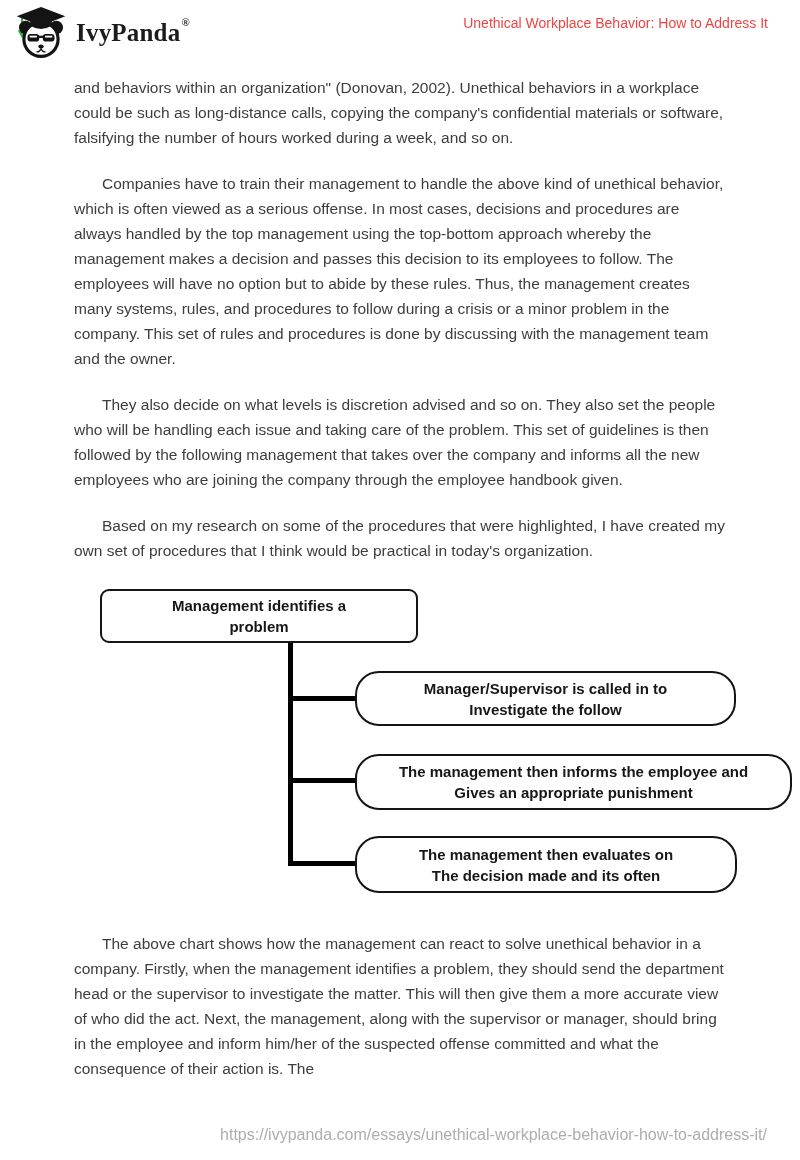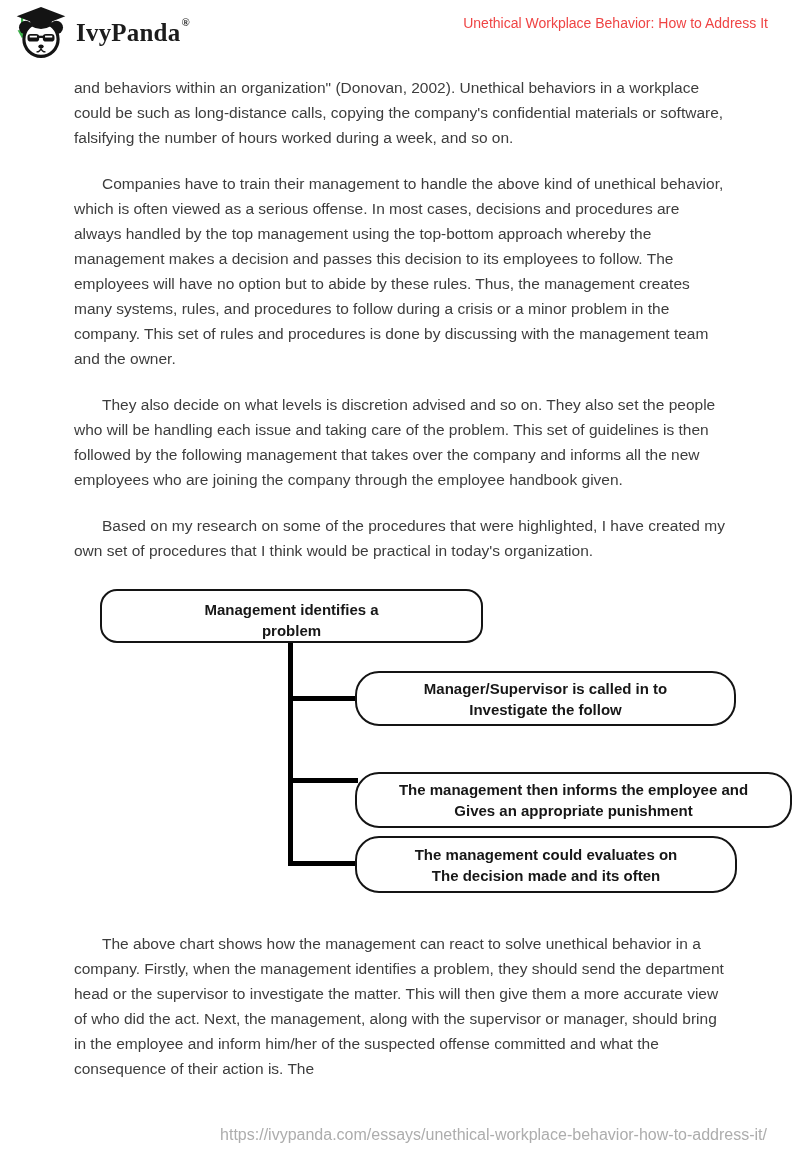--- a/index.html
+++ b/index.html
@@ -80,23 +80,23 @@
     flex-direction: column;
     justify-content: center;
     text-align: center;
     font-weight: 600;
     font-size: 15px;
     line-height: 21px;
     color: #171717;
     z-index: 2;
   }
   .fc-box span { display: block; }
-  .fc-box1 { left: 26px;  top: 0;     width: 383px; height: 54px; border-radius: 17px; justify-content: flex-end; }
+  .fc-box1 { left: 26px;  top: 0;     width: 318px; height: 54px; border-radius: 9px; }
   .fc-box2 { left: 281px; top: 82px;  width: 381px; height: 55px; }
-  .fc-box3 { left: 281px; top: 165px; width: 437px; height: 56px; margin-top: 18px; }
+  .fc-box3 { left: 281px; top: 165px; width: 437px; height: 56px; }
   .fc-box4 { left: 281px; top: 247px; width: 382px; height: 57px; }
   .fc-line { position: absolute; background: #000000; z-index: 1; }
   .fc-vline  { left: 214px; top: 54px;  width: 5px;  height: 223px; }
   .fc-hline1 { left: 214px; top: 107px; width: 70px; height: 5px; }
   .fc-hline2 { left: 214px; top: 189px; width: 70px; height: 5px; }
   .fc-hline3 { left: 214px; top: 272px; width: 70px; height: 5px; }
 
   
   .footer-url {
     position: absolute;
@@ -160,21 +160,21 @@
     </div>
     <div class="fc-box fc-box2">
       <span>Manager/Supervisor is called in to</span>
       <span>Investigate the follow</span>
     </div>
     <div class="fc-box fc-box3">
       <span>The management then informs the employee and</span>
       <span>Gives an appropriate punishment</span>
     </div>
     <div class="fc-box fc-box4">
-      <span>The management could evaluates on</span>
+      <span>The management then evaluates on</span>
       <span>The decision made and its often</span>
     </div>
   </div>
 
   <p class="indent">The above chart shows how the management can react to solve unethical behavior in a company. Firstly, when the management identifies a problem, they should send the department head or the supervisor to investigate the matter. This will then give them a more accurate view of who did the act. Next, the management, along with the supervisor or manager, should bring in the employee and inform him/her of the suspected offense committed and what the consequence of their action is. The</p>
 </div>
 
 <div class="footer-url">https://ivypanda.com/essays/unethical-workplace-behavior-how-to-address-it/</div>
 
 </body></html>

